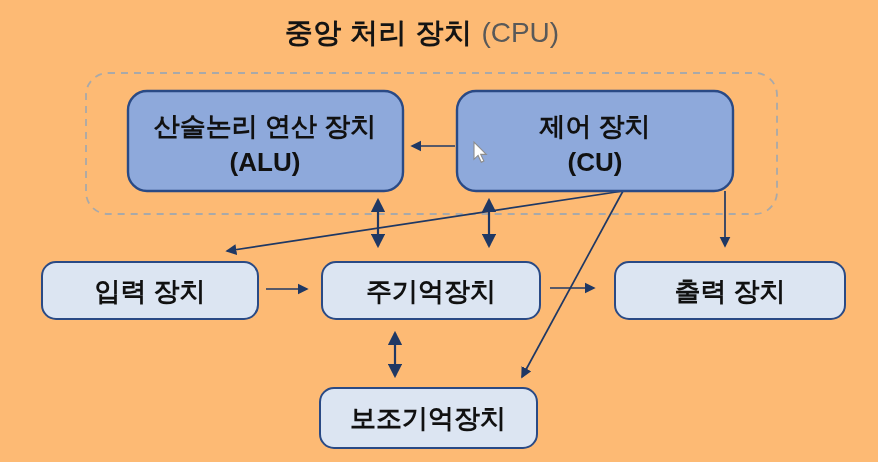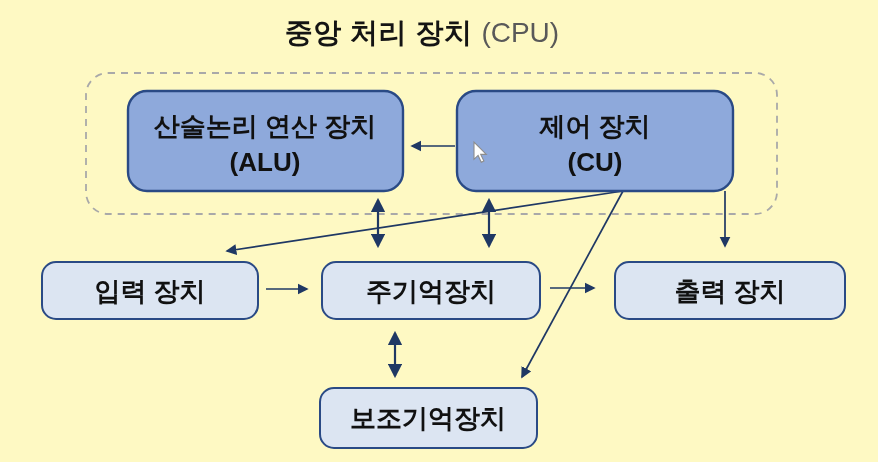--- a/index.html
+++ b/index.html
@@ -8,21 +8,21 @@
     --node-border:#2a4a85;
     --arrow:#1f3864;
     --dashed-border:#a9a9a9;
     --title-main:#141414;
     --title-sub:#595959;
   }
   html,body{margin:0;padding:0;background:#ffffff;}
   .stage{
     position:relative;
     width:878px;height:462px;
-    background:#fef9c3;
+    background:#fdba74;
     overflow:hidden;
     font-family:"Liberation Sans","DejaVu Sans",sans-serif;
   }
   .title{
     position:absolute;
     top:16px;left:0;right:0;
     text-align:center;
     transform:translateX(-17px);
     font-size:28px;
     line-height:1.2;

